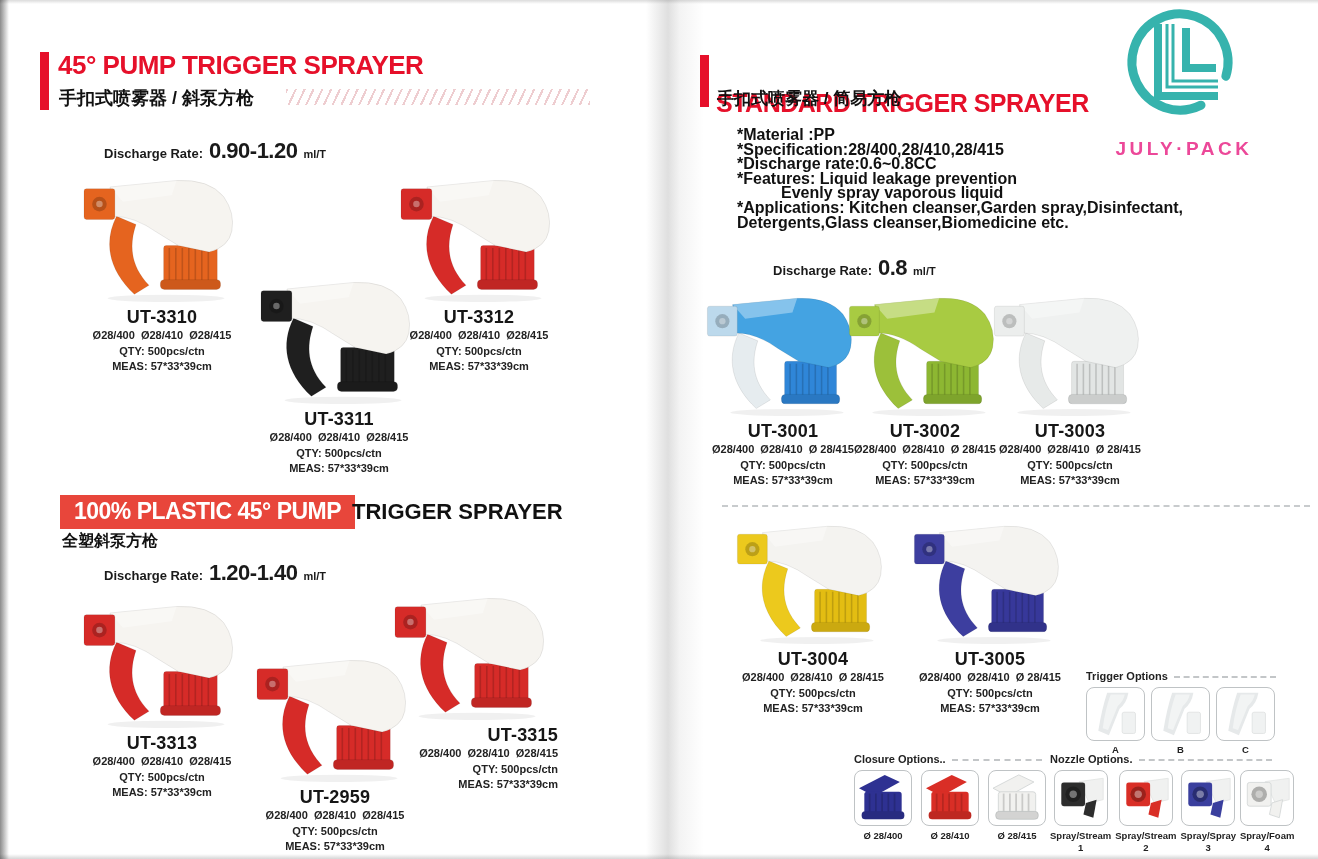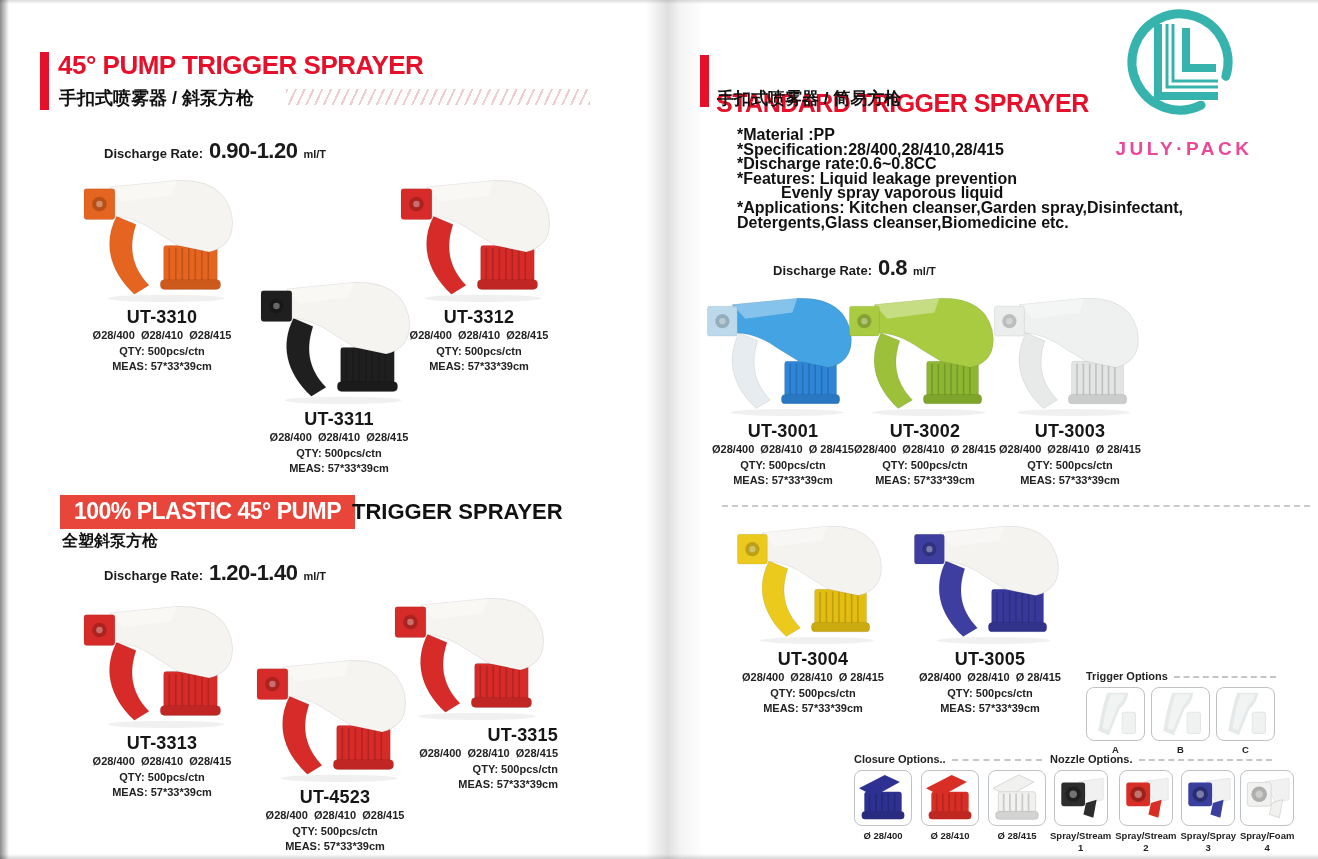--- a/index.html
+++ b/index.html
@@ -257,21 +257,21 @@
         <rect class="p-rim" x="98" y="130" width="74" height="12" rx="5" style="fill: rgb(214, 43, 40);"></rect>
         <rect x="98" y="130" width="74" height="12" rx="5" fill="rgba(0,0,0,0.10)"></rect>
       </g>
       <path class="p-trigger" d="M44,52 C28,84 34,118 66,148 L84,137 C60,112 60,86 68,62 Z" style="fill: rgb(214, 43, 40);"></path>
       <path class="p-body" d="M36,16 L118,8 Q158,6 176,28 Q190,48 186,70 Q182,90 158,96 L120,88 L94,72 Q66,52 40,52 Z" style="fill: rgb(246, 244, 240);"></path>
       <path d="M36,16 L118,8 L112,26 L52,34 Z" fill="rgba(255,255,255,0.35)"></path>
       <rect class="p-nozzle" x="4" y="18" width="38" height="38" rx="3" style="fill: rgb(214, 43, 40);"></rect>
       <circle cx="23" cy="37" r="9" fill="rgba(0,0,0,0.20)"></circle>
       <circle cx="23" cy="37" r="4" fill="rgba(255,255,255,0.35)"></circle>
     </svg>
-    <div class="model">UT-4523</div>
+    <div class="model">UT-2959</div>
     <div class="spec">Ø28/400  Ø28/410  Ø28/415</div>
     <div class="spec">QTY: 500pcs/ctn</div>
     <div class="spec">MEAS: 57*33*39cm</div>
   </div>
       <div class="product-card">
     <svg class="sprayer" viewBox="0 0 200 160">
       <ellipse cx="105" cy="153" rx="72" ry="4.5" fill="rgba(0,0,0,0.06)"></ellipse>
       <g>
         <rect class="p-cap" x="102" y="88" width="66" height="46" rx="3" style="fill: rgb(214, 43, 40);"></rect>
         <g stroke="rgba(0,0,0,0.16)" stroke-width="2">

